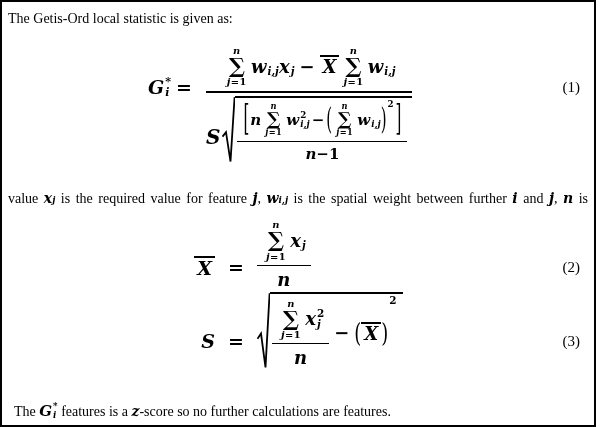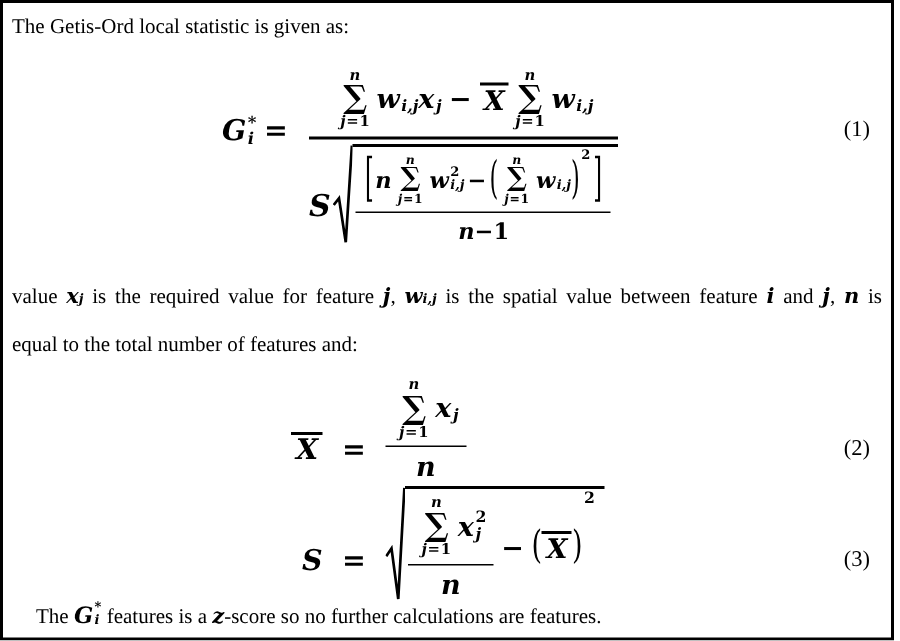--- a/index.html
+++ b/index.html
@@ -59,21 +59,21 @@
   .lhs2 .mo { margin-left:13px; }
   .eq2 .lhs2 { top:13px; }
   .eq3 .lhs2 { top:11px; }
   .eq2 .eqnum { top:calc(50% + 13px); transform:translateY(-50%); }
   .eq3 .eqnum { top:calc(50% + 11px); transform:translateY(-50%); }
   .rhs23 { font-size:18px; }
   
   .wherepara { margin-top:9px; line-height:2.3; }
   .where-l1 { display:block; text-align:justify; text-align-last:justify; }
   .tsub { font-size:0.62em; position:relative; top:0.35em; }
-  .footerline { position:absolute; left:22px; bottom:5px; font-size:14px; }
+  .footerline { position:absolute; left:12px; bottom:5px; font-size:14px; }
   .gsmall { font-size:15px; }
   .gsmall .stack { line-height:1; }
 </style>
 </head>
 <body>
 
 <div class="page">
 
   <div class="bodytext">The Getis-Ord local statistic is given as:</div>
 
@@ -169,22 +169,21 @@
     <span class="eqnum">(1)</span>
   </div>
 
   <div class="bodytext wherepara">
     <span class="where-l1"><span>value </span><span class="matom">
           <span class="m">x</span>
           <span class="tsub m">j</span>
         </span><span> is the required value for feature </span><span class="m">j</span><span>, </span><span class="matom">
           <span class="m">w</span>
           <span class="tsub m">i,j</span>
-        </span><span> is the spatial value between feature </span><span class="m">i</span><span> and </span><span class="m">j</span><span>, </span><span class="m">n</span><span> is</span></span>
-    <span class="where-l2">equal to the total number of features and:</span>
+        </span><span> is the spatial weight between further </span><span class="m">i</span><span> and </span><span class="m">j</span><span>, </span><span class="m">n</span><span> is</span></span>
   </div>
 
   <div class="eqrow eq23 eq2">
     <span class="lhs2">
       <span class="ovl"><span class="m">X</span></span>
       <span class="mo">=</span>
     </span>
     <span class="frac thin rhs23">
       <span class="fnum">
         <span class="msum">

